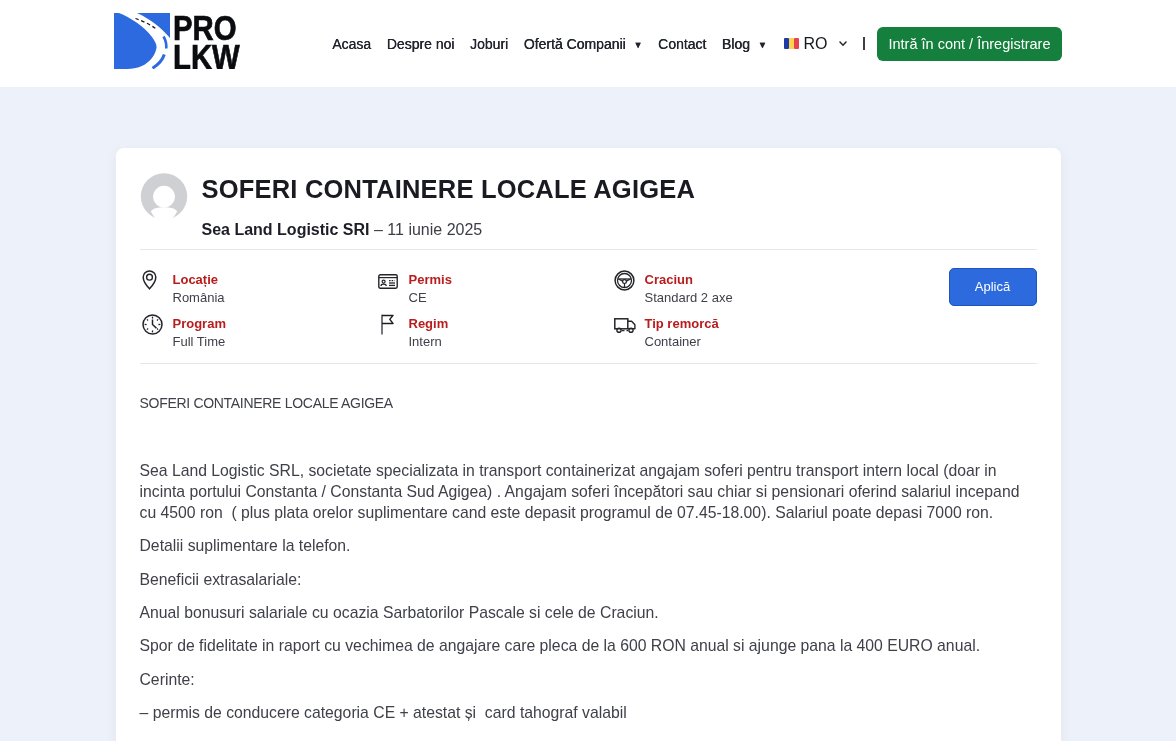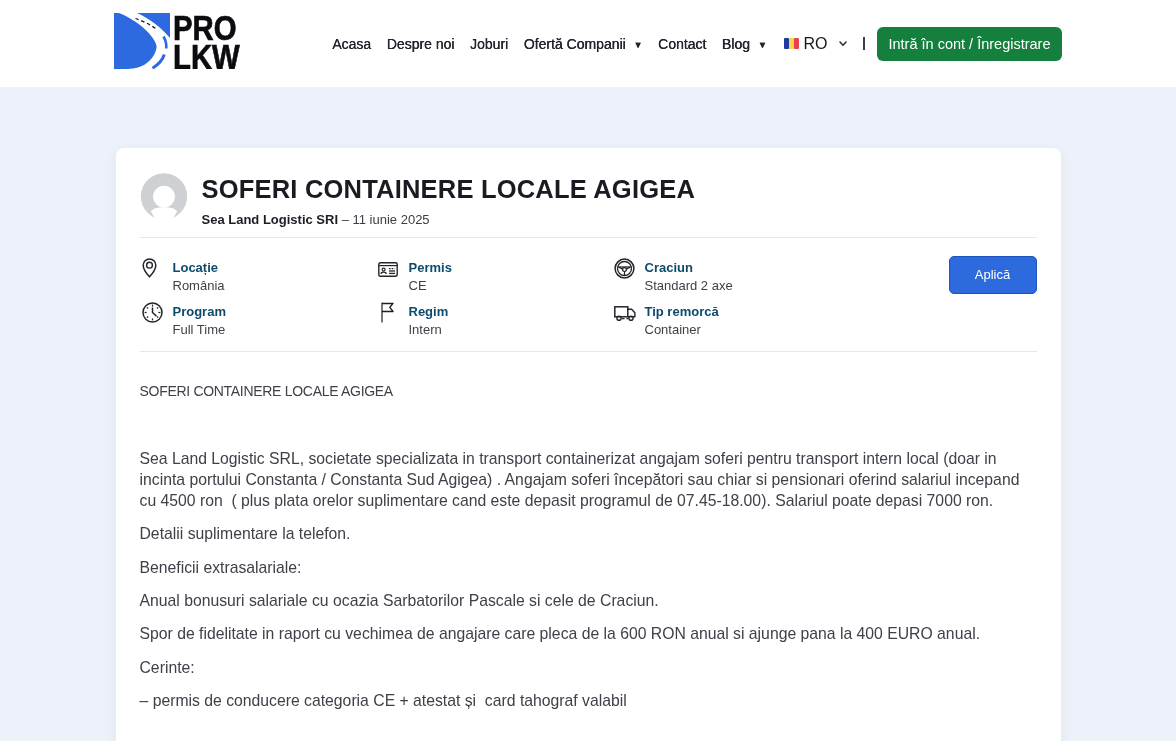--- a/index.html
+++ b/index.html
@@ -64,36 +64,36 @@
 }
 .chead { display:flex; align-items:flex-start; }
 .avatar { flex:0 0 auto; margin-right:14px; }
 h1 {
   margin-top:1.5px;
   font-size:25.5px;
   color:#191a22;
   font-weight:bold;
   letter-spacing:0.2px;
 }
-.sub { font-size:13px; color:#3c3d46; margin-top:8px; }
+.sub { font-size:16px; color:#3c3d46; margin-top:17px; }
 .sub b { color:#1c1d25; }
 .hr { border:none; border-top:1px solid #e4e7ed; height:0; margin:0; }
 .hr1 { margin-top:10px; }
 .meta {
   position:relative;
   padding:20px 0 13px 2px;
 }
 .mgrid {
   display:grid;
   grid-template-columns: 236px 236px auto;
   grid-row-gap:8px;
 }
 .mitem { display:flex; align-items:flex-start; }
 .micon { width:22px; flex:0 0 auto; margin-right:9px; display:flex; justify-content:flex-start; }
-.mlabel { font-weight:bold; font-size:13px; color:#0c4a6e; line-height:15px; padding-top:1px;}
+.mlabel { font-weight:bold; font-size:13px; color:#b91c1c; line-height:15px; padding-top:1px;}
 .mval { font-size:13px; color:#3e3f48; line-height:16px; }
 .applybtn {
   position:absolute;
   right:0px;
   top:18px;
   width:88px;
   height:38px;
   background:#2c6ade;
   border:1px solid #1d55bd;
   border-radius:5px;

